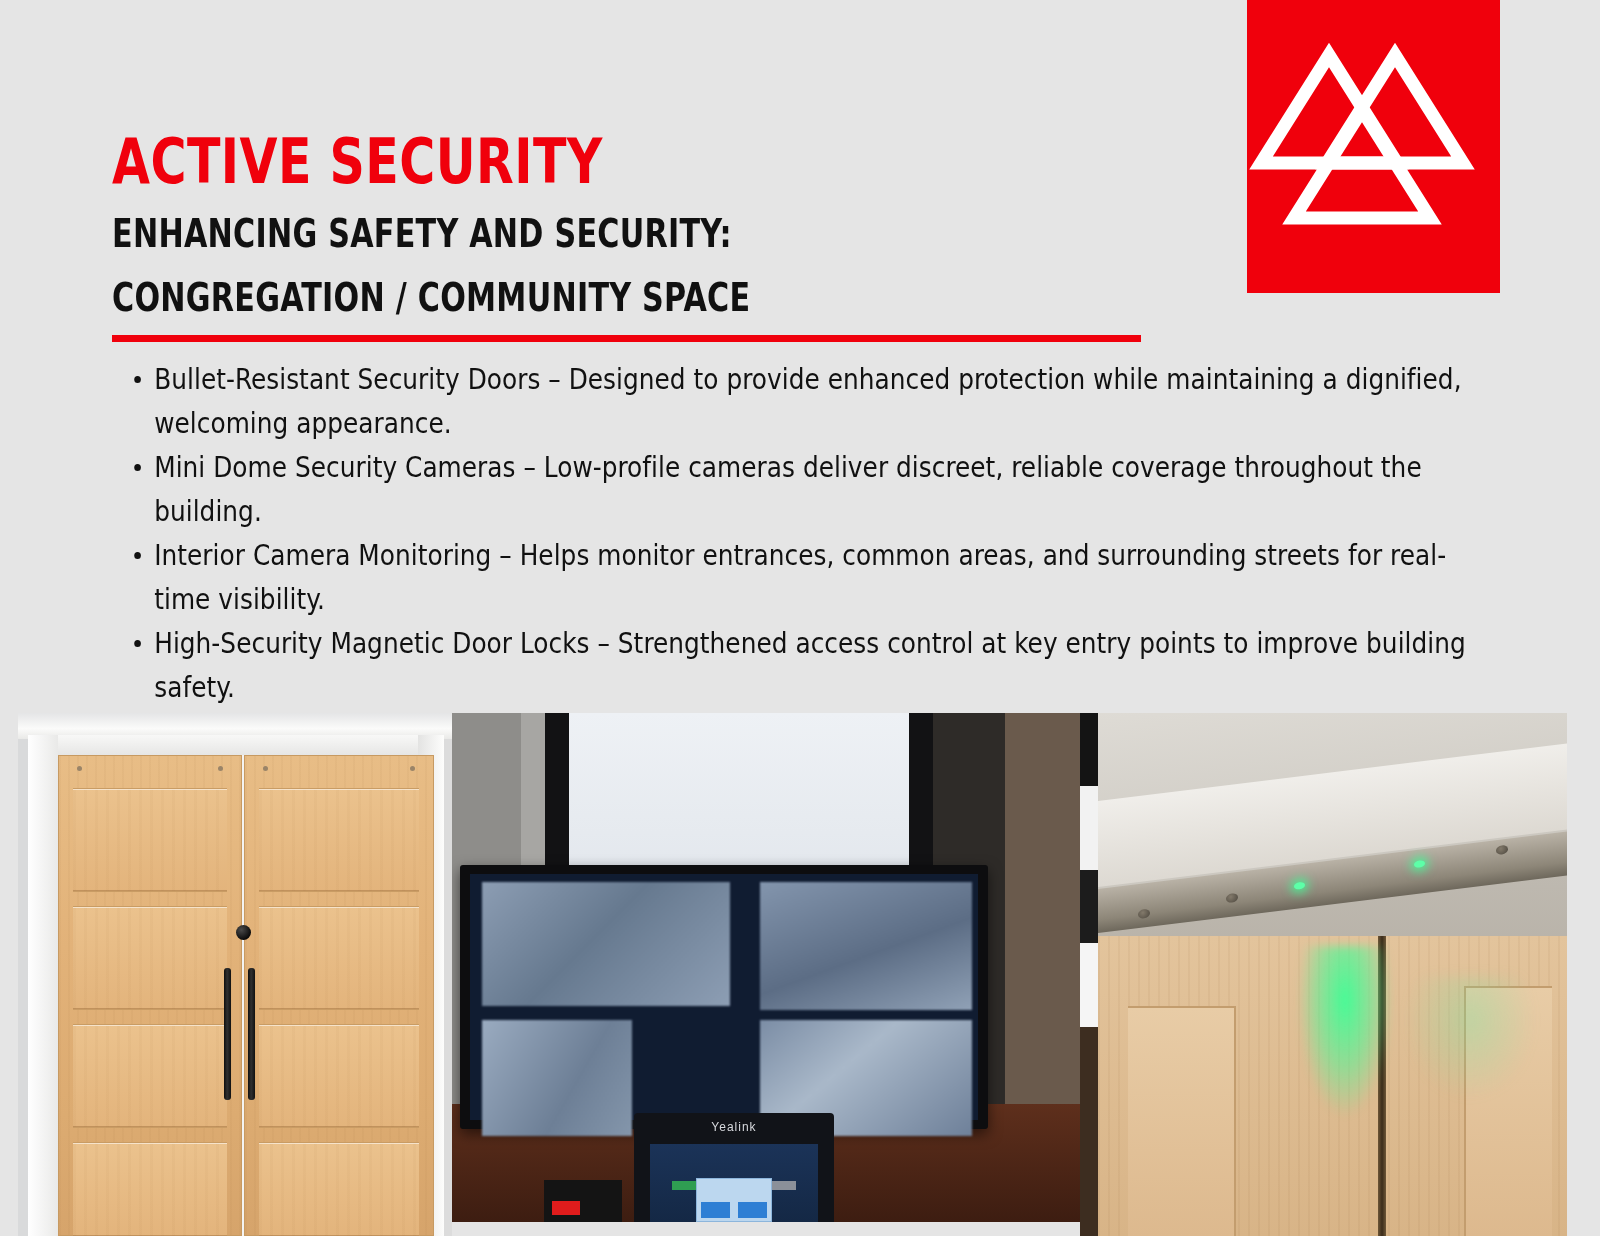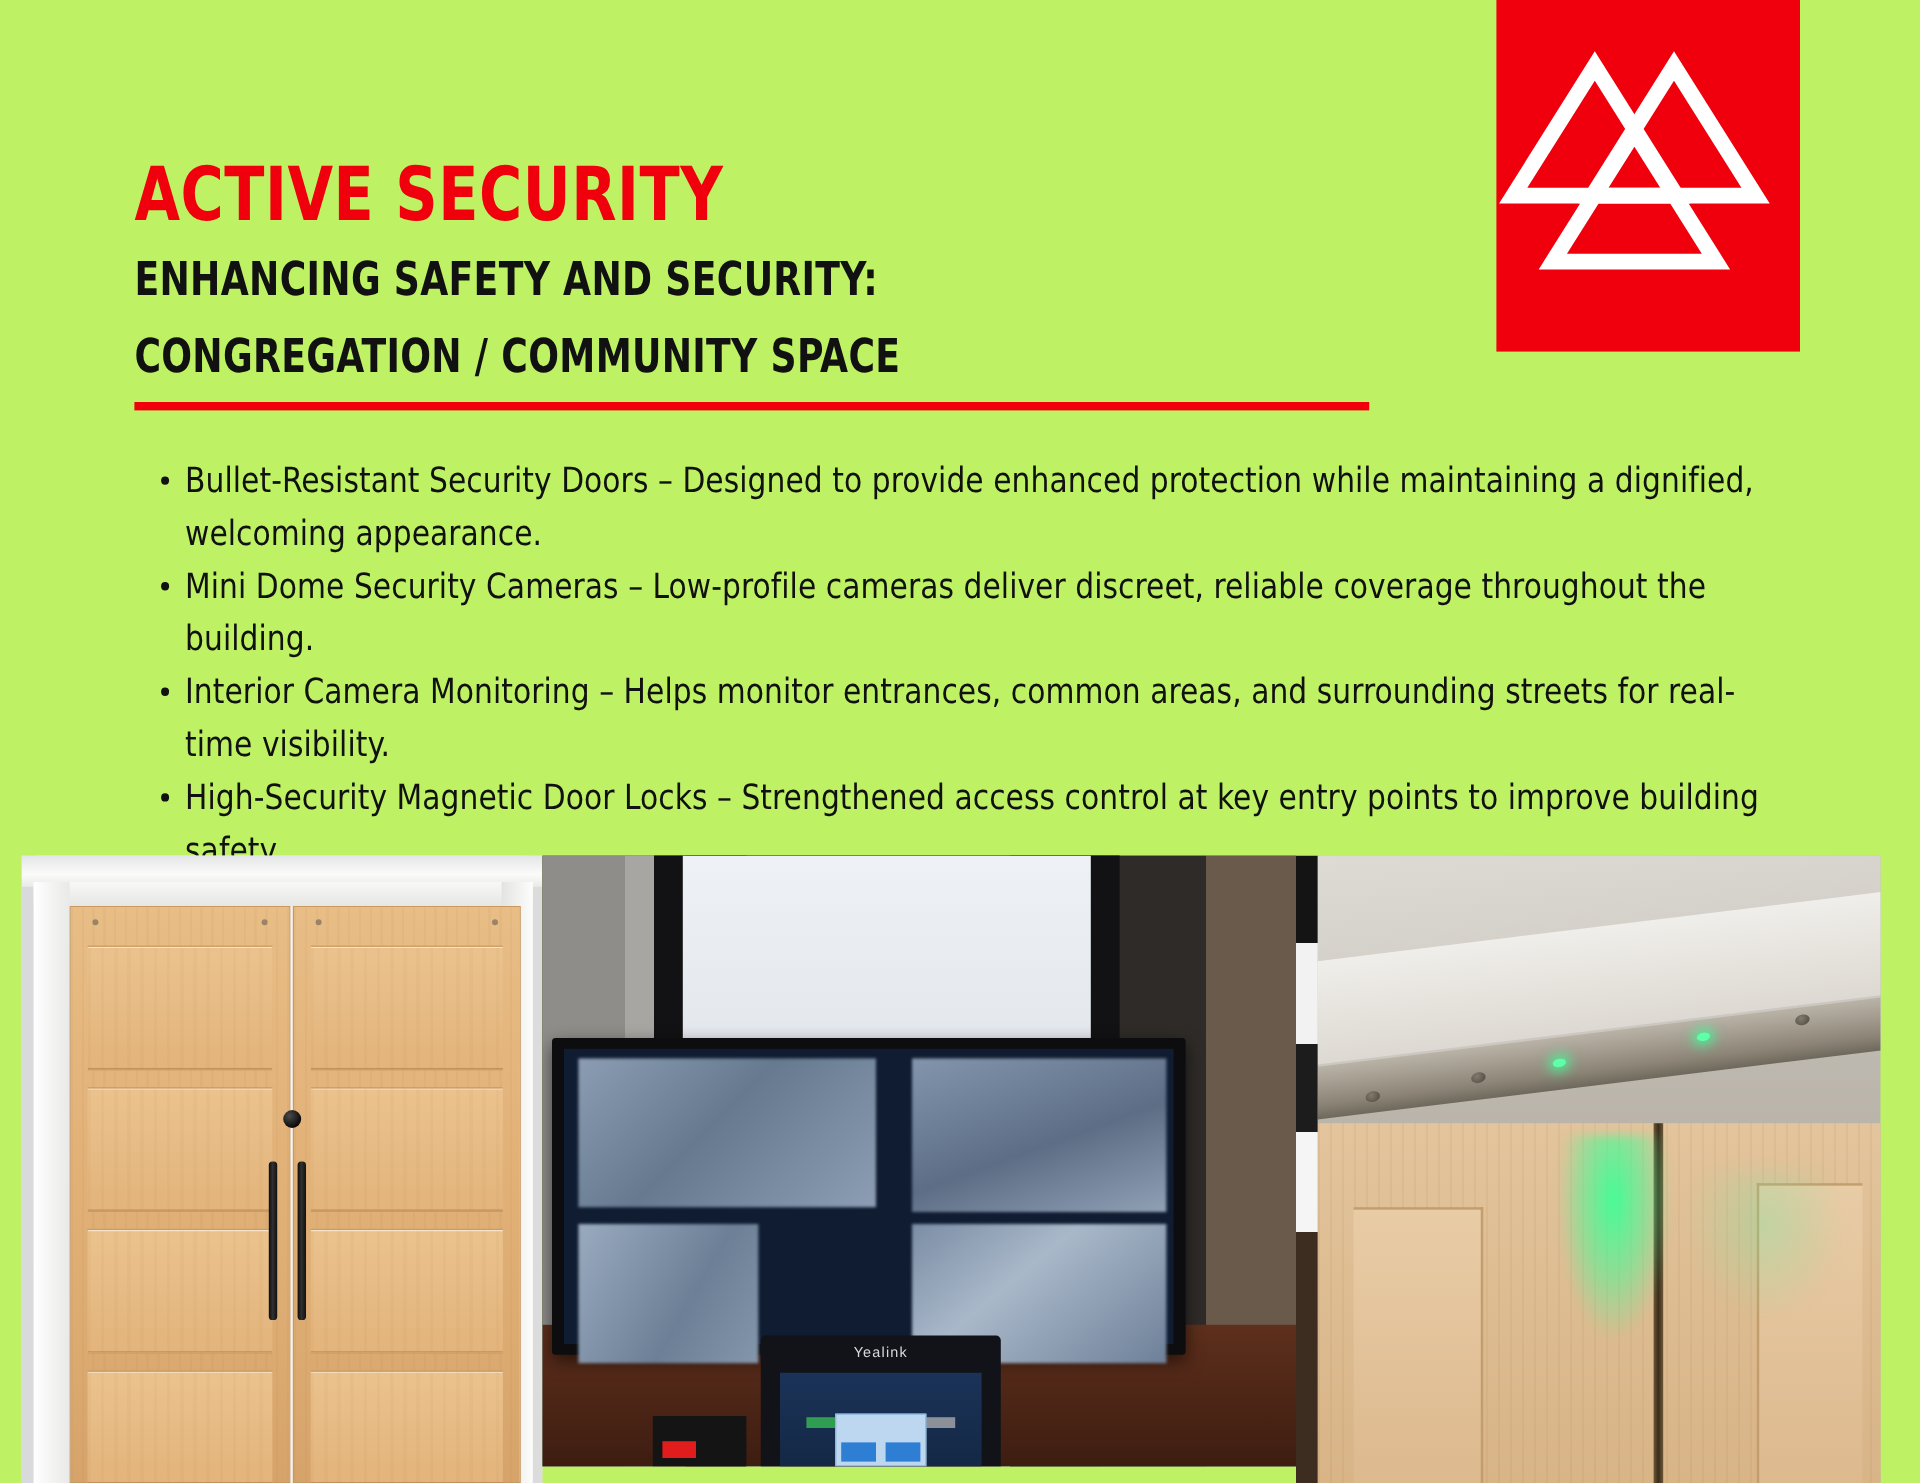--- a/index.html
+++ b/index.html
@@ -9,21 +9,21 @@
     height: 1236px;
     background: #ffffff;
     font-family: "Liberation Sans", sans-serif;
     overflow: hidden;
   }
 
   .slide {
     position: relative;
     width: 1600px;
     height: 1236px;
-    background: #bef264;
+    background: #e5e5e5;
   }
 
   
   .logo-block {
     position: absolute;
     left: 1247px;
     top: 0px;
     width: 253px;
     height: 293px;
     background: #F0000C;
@@ -68,21 +68,21 @@
     top: 335px;
     width: 1029px;
     height: 7px;
     background: #F0000C;
   }
 
   
   .bullets {
     position: absolute;
     left: 120px;
-    top: 378px;
+    top: 357px;
     width: 1420px;
     list-style: none;
   }
   .bullets li {
     position: relative;
     padding-left: 36px;
     font-family: "DejaVu Sans Condensed", "Liberation Sans Narrow", "Liberation Sans", sans-serif;
     font-size: 29px;
     line-height: 44px;
     color: #111111;

